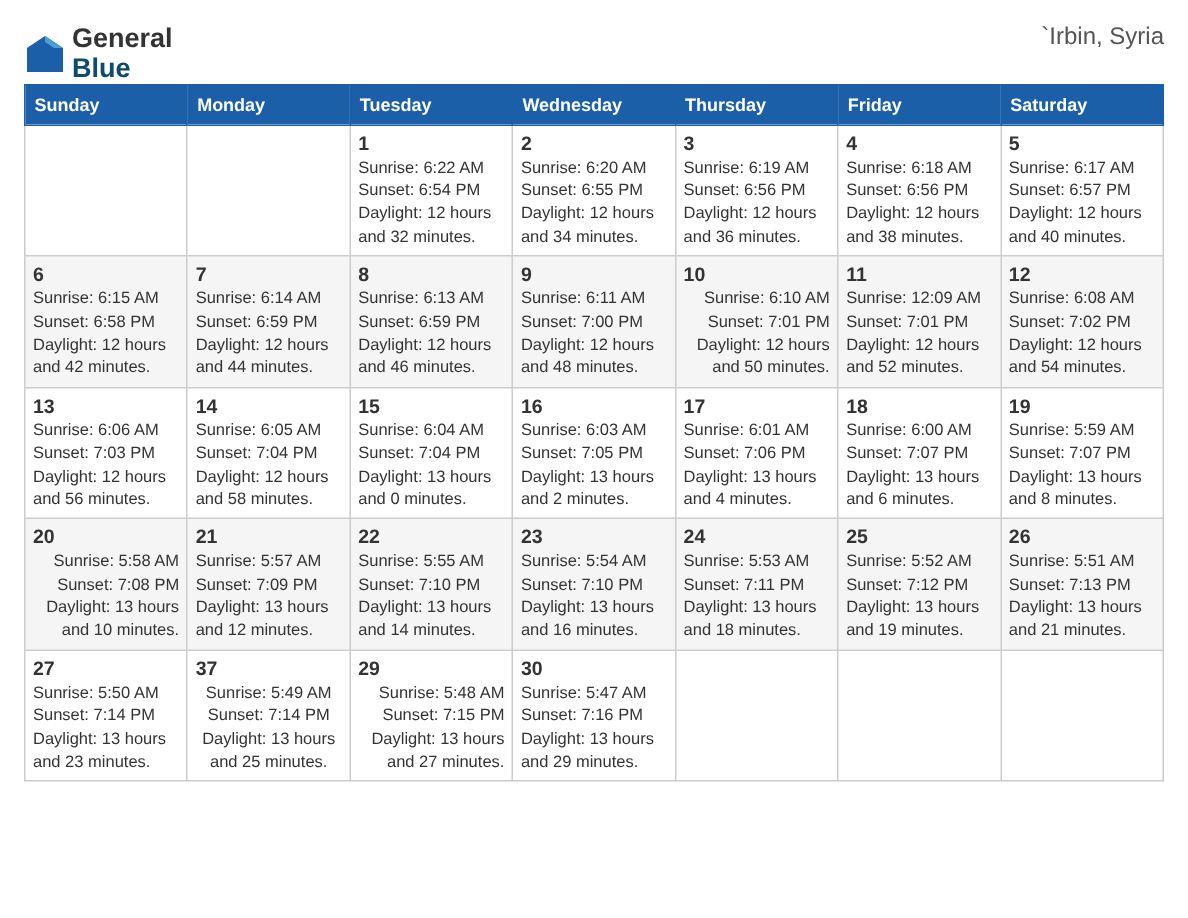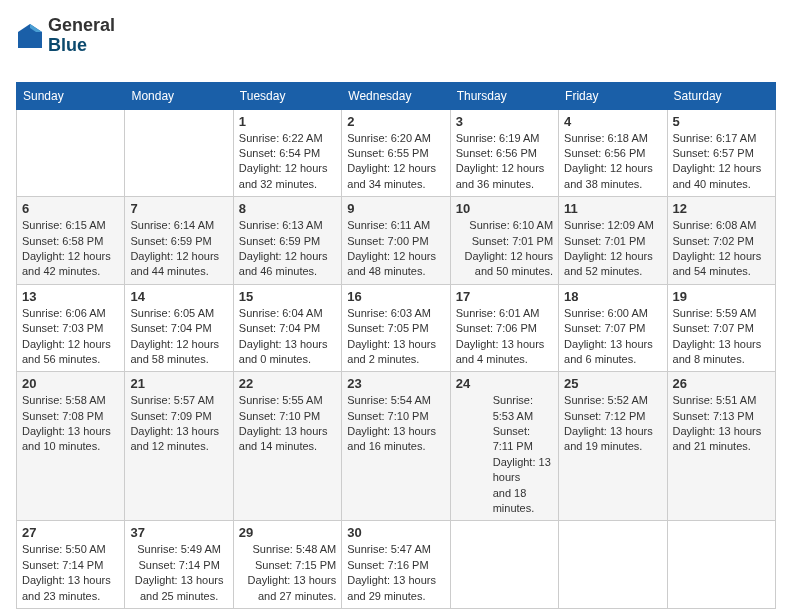--- a/index.html
+++ b/index.html
@@ -7,21 +7,21 @@
       font-family: Arial, sans-serif;
       background: #fff;
       width: 792px;
       min-height: 612px;
       padding: 16px;
     }
     .header {
       display: flex;
       justify-content: space-between;
       align-items: flex-start;
-      margin-bottom: 26px;
+      margin-bottom: 0;
     }
     .logo {
       display: flex;
       align-items: center;
     }
     .logo-text {
       display: flex;
       flex-direction: column;
       line-height: 1.1;
     }
@@ -56,21 +56,21 @@
       width: 100%;
       border-collapse: collapse;
       font-size: 11px;
     }
     .calendar th {
       background-color: #1a5fa8;
       color: #fff;
       text-align: left;
       padding: 6px 6px;
       font-size: 12px;
-      font-weight: normal;
+      font-weight: bold;
       border: 1px solid #1a5fa8;
     }
     .calendar td {
       border: 1px solid #ccc;
       vertical-align: top;
       padding: 4px 5px;
       width: 107px;
       height: 80px;
       background: #fff;
     }
@@ -101,20 +101,21 @@
     <svg class="logo-icon" viewBox="0 0 28 28">
       <polygon points="14,2 26,10 26,26 2,26 2,10" fill="#1a5fa8"></polygon>
       <polygon points="14,2 26,10 20,10 14,6" fill="#4a9fd4"></polygon>
     </svg>
     <div class="logo-text">
       <span class="logo-general">General</span>
       <span class="logo-blue">Blue</span>
     </div>
   </div>
   <div class="title-block">
+    <div class="location">`Irbin, Syria</div>
   </div>
 </div>
 
 <table class="calendar">
   <thead>
     <tr>
     <th>Sunday</th>
         <th>Monday</th>
         <th>Tuesday</th>
         <th>Wednesday</th>
@@ -261,21 +262,21 @@
           <span class="day-number">19</span>
           <div class="day-info" style="white-space: pre-line;">Sunrise: 5:59 AM
 Sunset: 7:07 PM
 Daylight: 13 hours
 and 8 minutes.</div>
         </td>
       </tr>
       <tr>
         <td>
           <span class="day-number">20</span>
-          <div class="day-info" style="white-space: pre-line;">Sunrise: 5:58 AM
+          <div class="day-info" style="white-space: pre-line; text-align: right;">Sunrise: 5:58 AM
 Sunset: 7:08 PM
 Daylight: 13 hours
 and 10 minutes.</div>
         </td>
         <td>
           <span class="day-number">21</span>
           <div class="day-info" style="white-space: pre-line;">Sunrise: 5:57 AM
 Sunset: 7:09 PM
 Daylight: 13 hours
 and 12 minutes.</div>
@@ -289,21 +290,21 @@
         </td>
         <td>
           <span class="day-number">23</span>
           <div class="day-info" style="white-space: pre-line;">Sunrise: 5:54 AM
 Sunset: 7:10 PM
 Daylight: 13 hours
 and 16 minutes.</div>
         </td>
         <td>
           <span class="day-number">24</span>
-          <div class="day-info" style="white-space: pre-line; margin-left: 37px;">Sunrise: 5:53 AM
+          <div class="day-info" style="white-space: pre-line;">Sunrise: 5:53 AM
 Sunset: 7:11 PM
 Daylight: 13 hours
 and 18 minutes.</div>
         </td>
         <td>
           <span class="day-number">25</span>
           <div class="day-info" style="white-space: pre-line;">Sunrise: 5:52 AM
 Sunset: 7:12 PM
 Daylight: 13 hours
 and 19 minutes.</div>

